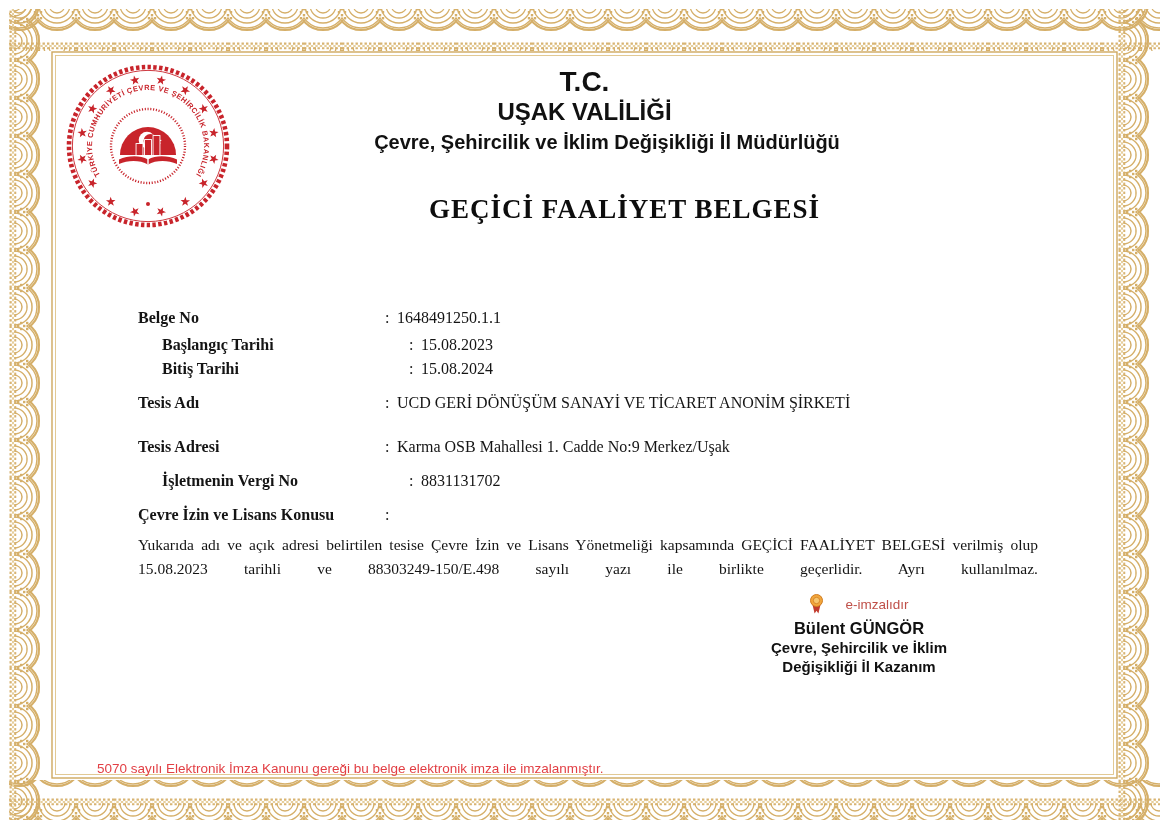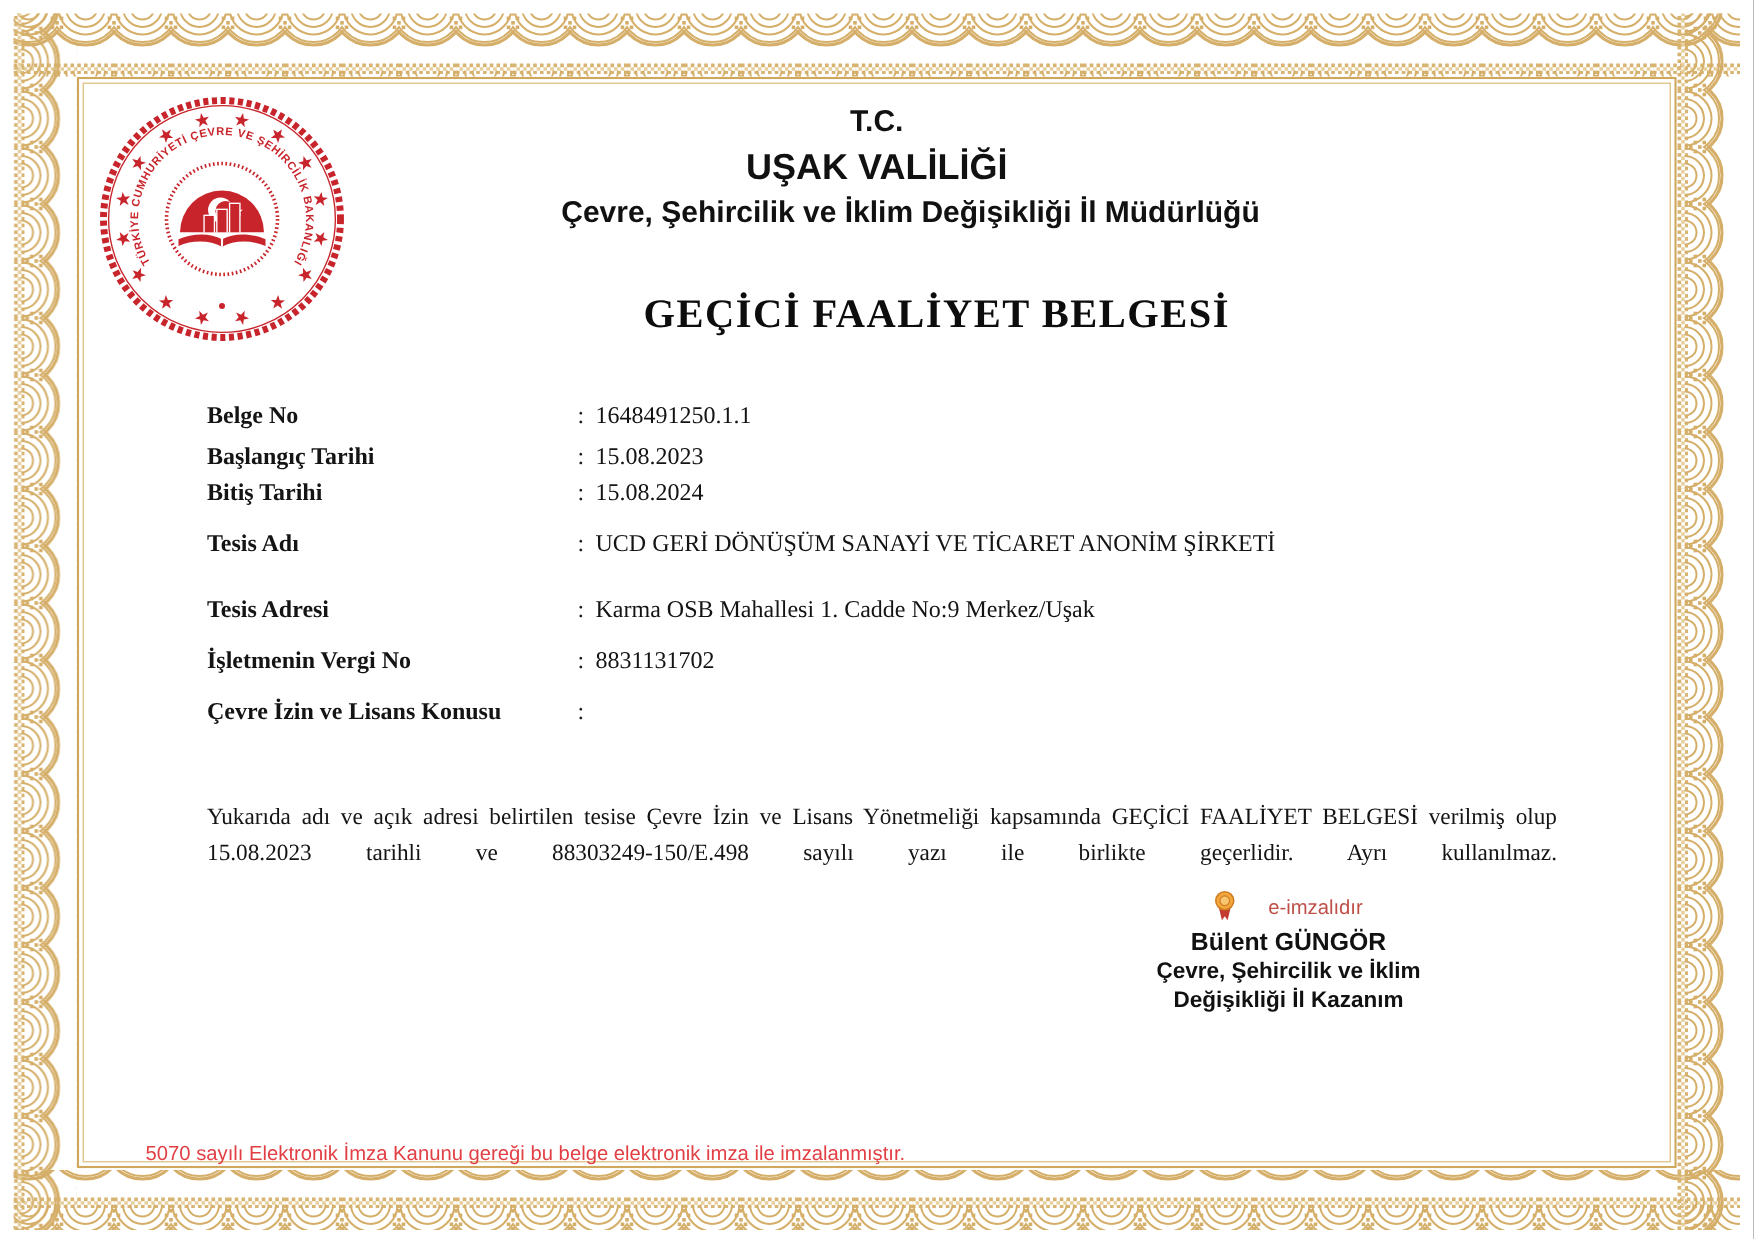--- a/index.html
+++ b/index.html
@@ -14,35 +14,35 @@
   }
   .border-frame{position:absolute;left:0;top:0;}
   .seal{position:absolute;left:62px;top:60px;}
 
   .header-block{
     position:absolute;left:0;top:68px;width:100%;
     text-align:center;
     font-family:"Liberation Sans", sans-serif;
     font-weight:bold;color:#111;
   }
-  .hdr-tc{font-size:20px;line-height:27px;}
+  .hdr-tc{font-size:28px;line-height:27px;}
   .hdr-gov{font-size:24px;line-height:33px;}
   .hdr-dir{font-size:20px;line-height:29px;padding-left:45px;}
 
   .doc-title{
     position:absolute;left:0;top:194px;width:100%;
     text-align:center;
     font-family:"Liberation Serif", serif;
     font-weight:bold;font-size:27px;letter-spacing:1px;color:#0d0d0d;margin-left:40px;
   }
 
   .fields{position:absolute;left:138px;top:263px;width:770px;}
   .field-row{display:flex;align-items:center;}
-  .field-row.h30{height:30px;}
-  .field-row.h24{height:24px;}
+  .field-row.h30{height:30px;margin-top:40px;}
+  .field-row.h24{height:24px;margin-left:24px;}
   .field-row.h44{height:44px;}
   .f-label{
     width:247px;flex:0 0 247px;
     font-weight:bold;font-size:16px;color:#141414;
   }
   .f-colon{width:12px;flex:0 0 12px;font-size:16px;}
   .f-value{font-size:16px;color:#141414;line-height:20px;text-align:center;}
 
   .body-par{
     position:absolute;left:138px;top:517px;width:900px;

